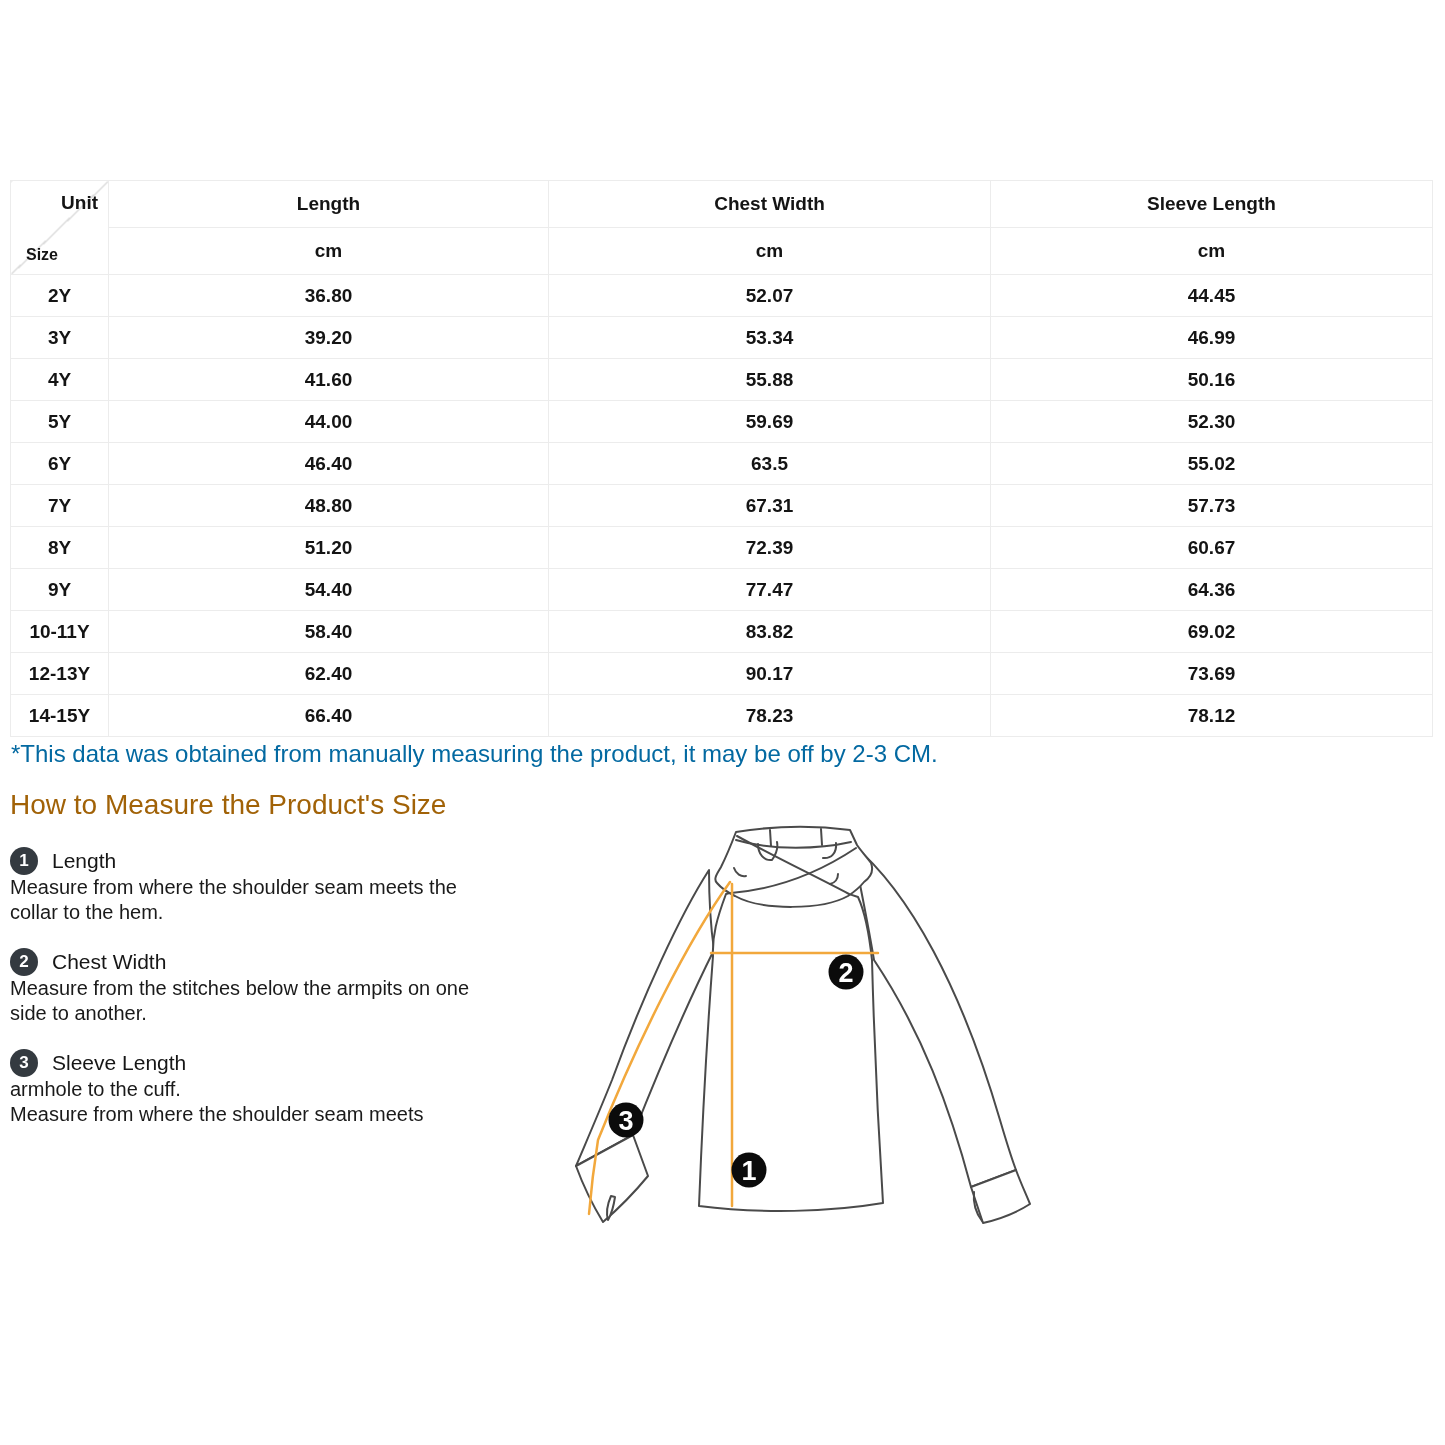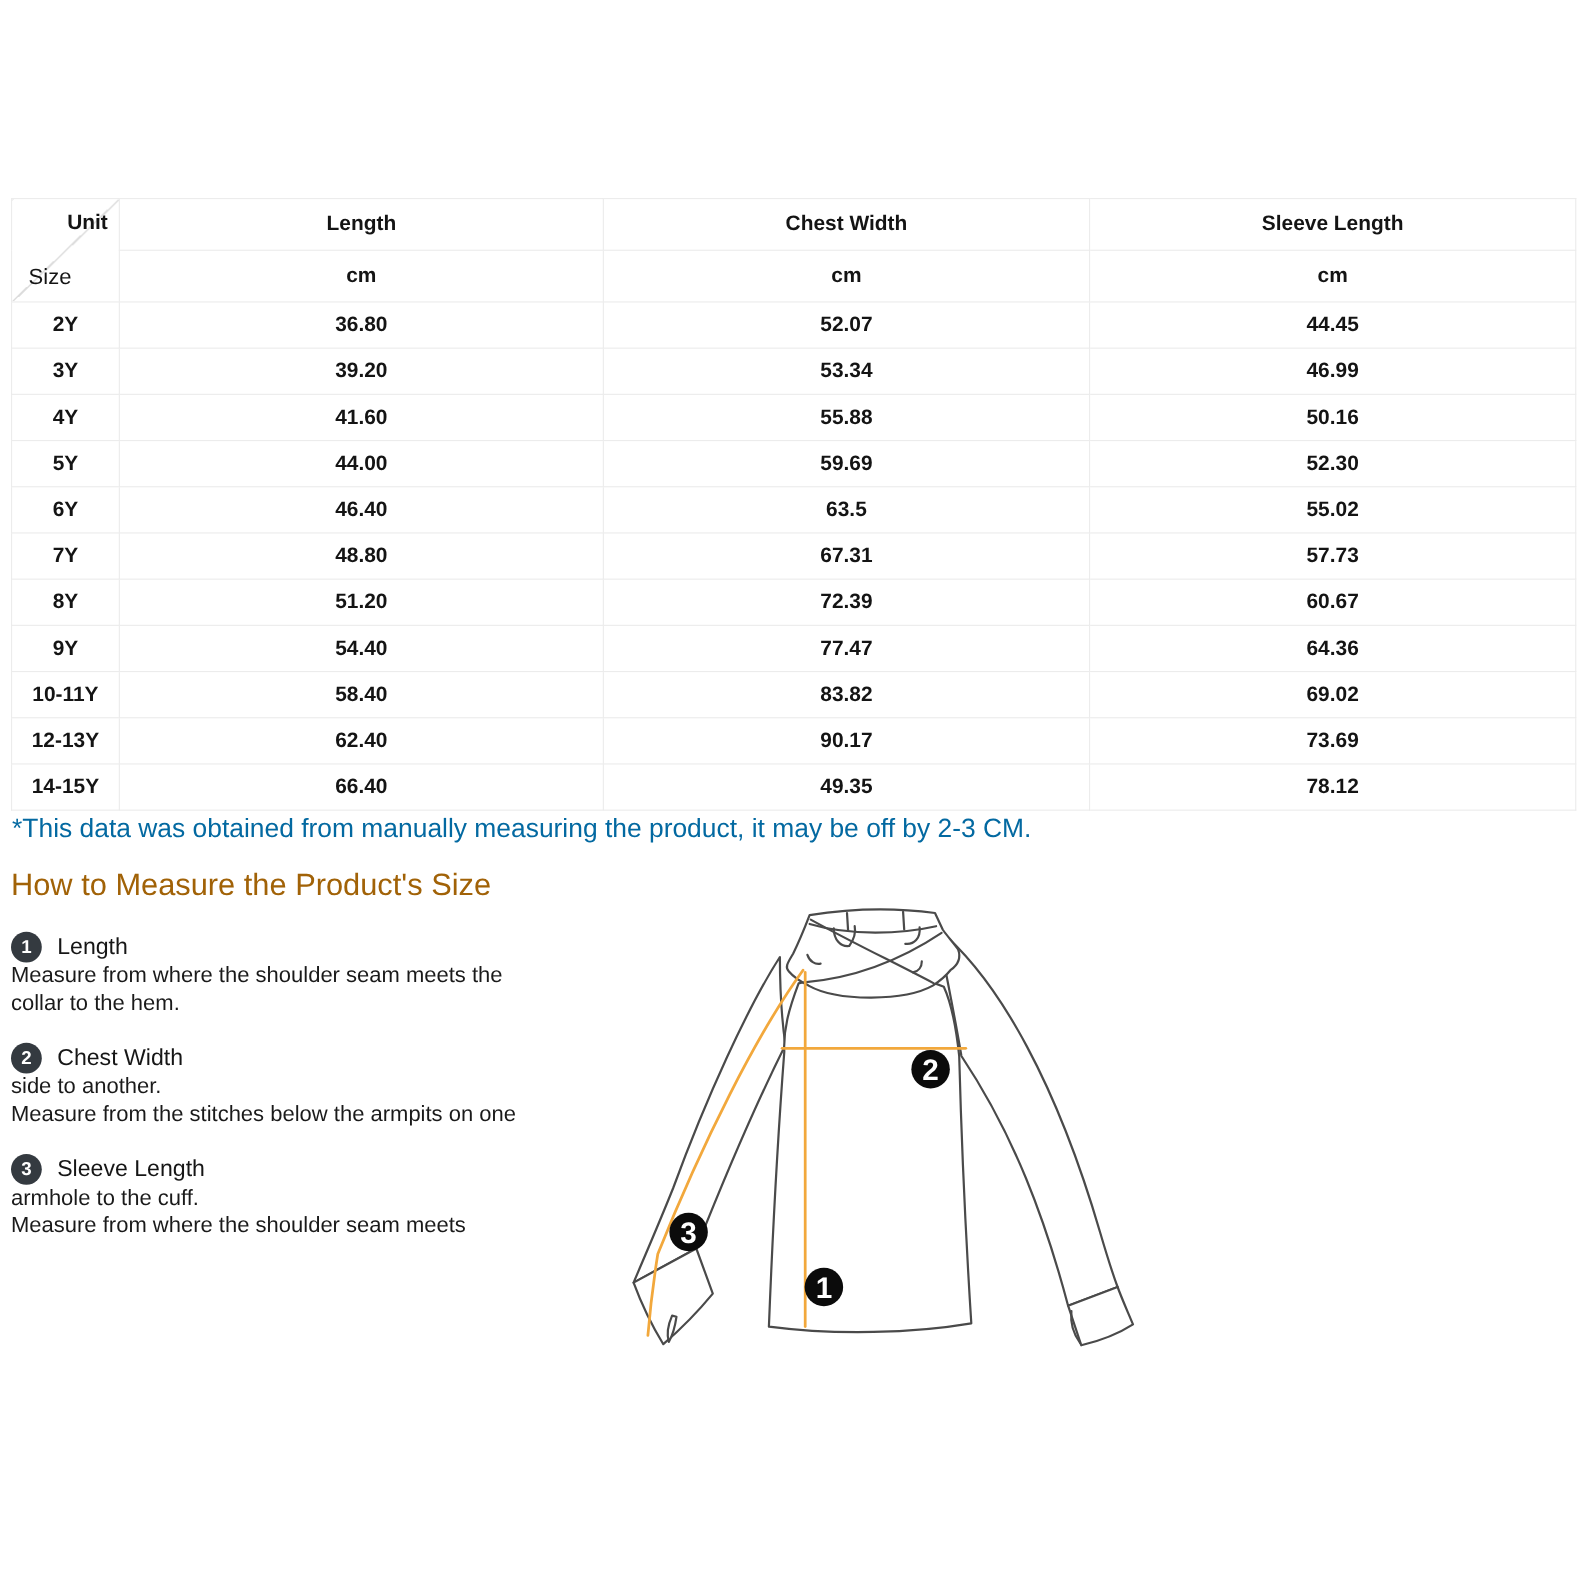--- a/index.html
+++ b/index.html
@@ -18,21 +18,21 @@
   }
   tr.hrow { height:47px; }
   tr.drow { height:42px; }
   td.corner {
     position:relative;
     background-image:linear-gradient(to bottom right,
       transparent calc(50% - 1px), #dcdcdc calc(50% - 1px),
       #dcdcdc calc(50% + 0.5px), transparent calc(50% + 0.5px));
   }
   .corner-unit { position:absolute; top:11px; right:10px; font-size:19px; font-weight:700; }
-  .corner-size { position:absolute; bottom:10px; left:15px; font-size:20px; font-weight:400; }
+  .corner-size { position:absolute; bottom:10px; left:15px; font-size:16px; font-weight:700; }
 
   
   .footnote { position:absolute; left:11px; top:740px; font-size:24px; font-weight:400; color:#0369a1; }
   .measure-heading { position:absolute; left:10px; top:789px; font-size:28px; font-weight:400; color:#a16207; }
 
   
   .measure-items { position:absolute; left:10px; top:847px; width:520px; }
   .m-item-head { display:flex; align-items:center; gap:14px; height:28px; }
   .m-badge {
     width:28px; height:28px; border-radius:50%; background:#343a40; color:#fff;
@@ -129,21 +129,21 @@
         </tr>
       <tr class="drow">
           <td>12-13Y</td>
           <td>62.40</td>
           <td>90.17</td>
           <td>73.69</td>
         </tr>
       <tr class="drow">
           <td>14-15Y</td>
           <td>66.40</td>
-          <td>49.35</td>
+          <td>78.23</td>
           <td>78.12</td>
         </tr>
     </tbody>
   </table>
 
   <div class="footnote">*This data was obtained from manually measuring the product, it may be off by 2-3 CM.</div>
 
   <div class="measure-heading">How to Measure the Product's Size</div>
 
   <div class="measure-items">
@@ -158,22 +158,22 @@
         <div>collar to the hem.</div>
       </div>
     </div>
 
     <div class="m-item">
       <div class="m-item-head">
         <span class="m-badge">2</span>
         <span class="m-label">Chest Width</span>
       </div>
       <div class="m-desc">
+        <div>Measure from the stitches below the armpits on one</div>
         <div>side to another.</div>
-        <div>Measure from the stitches below the armpits on one</div>
       </div>
     </div>
 
     <div class="m-item">
       <div class="m-item-head">
         <span class="m-badge">3</span>
         <span class="m-label">Sleeve Length</span>
       </div>
       <div class="m-desc">
         <div>armhole to the cuff.</div>

